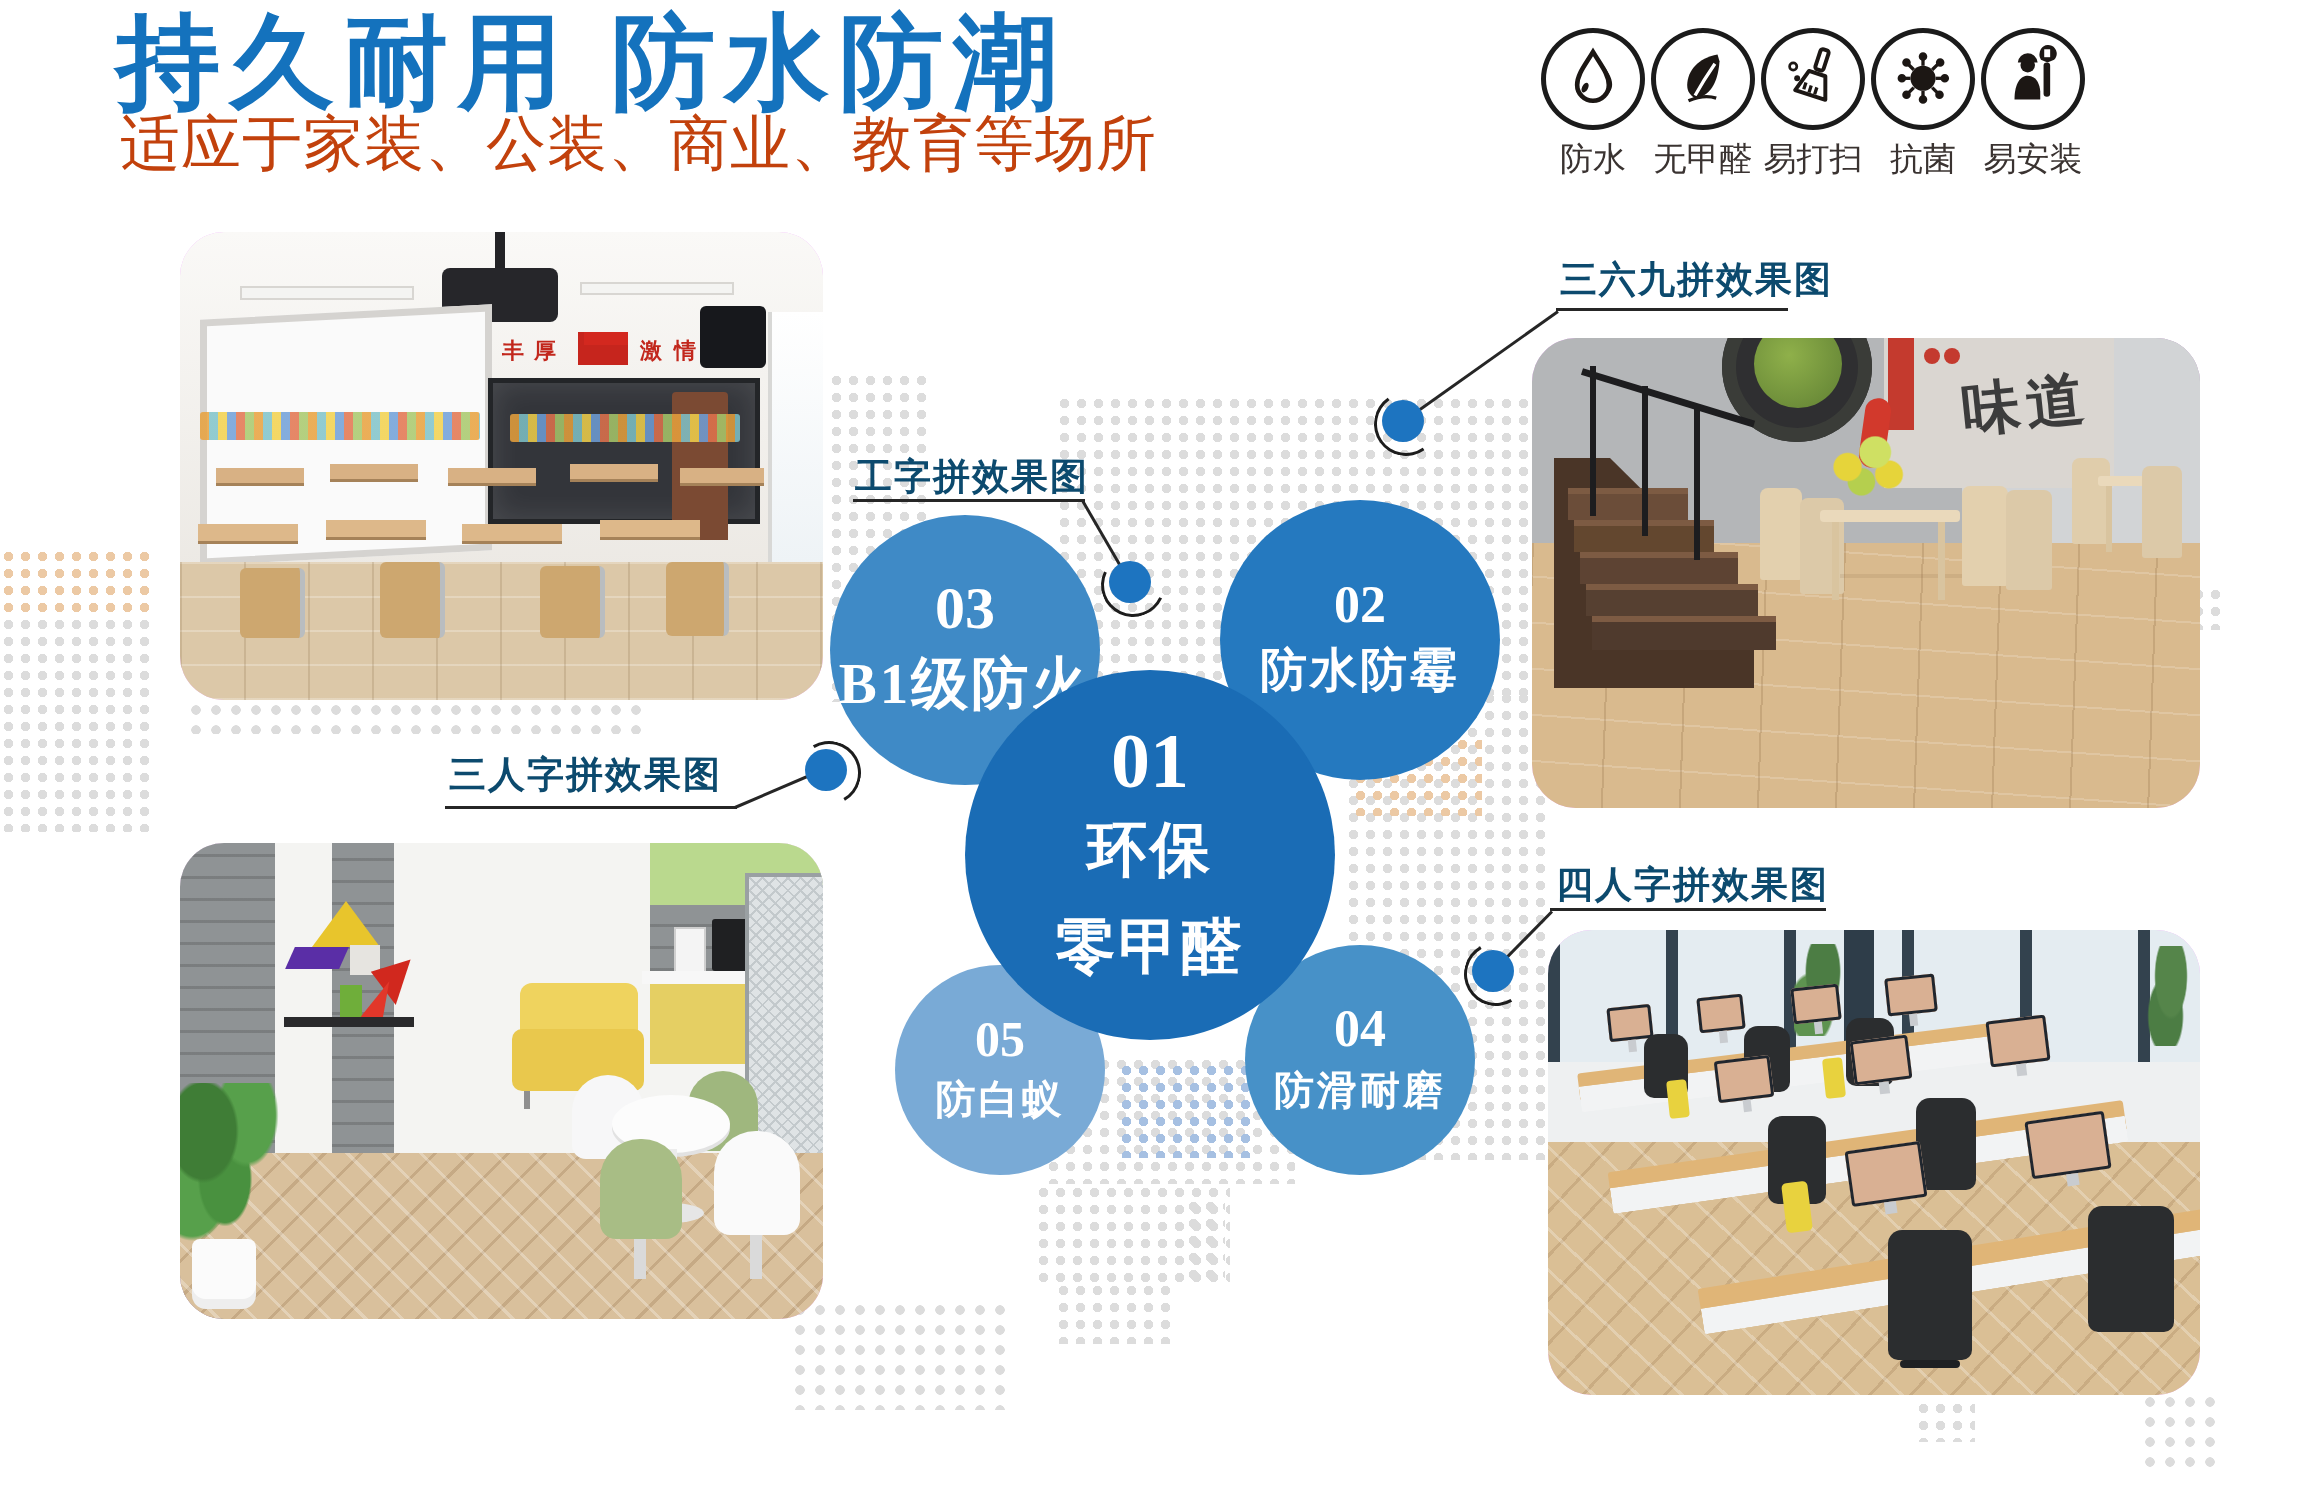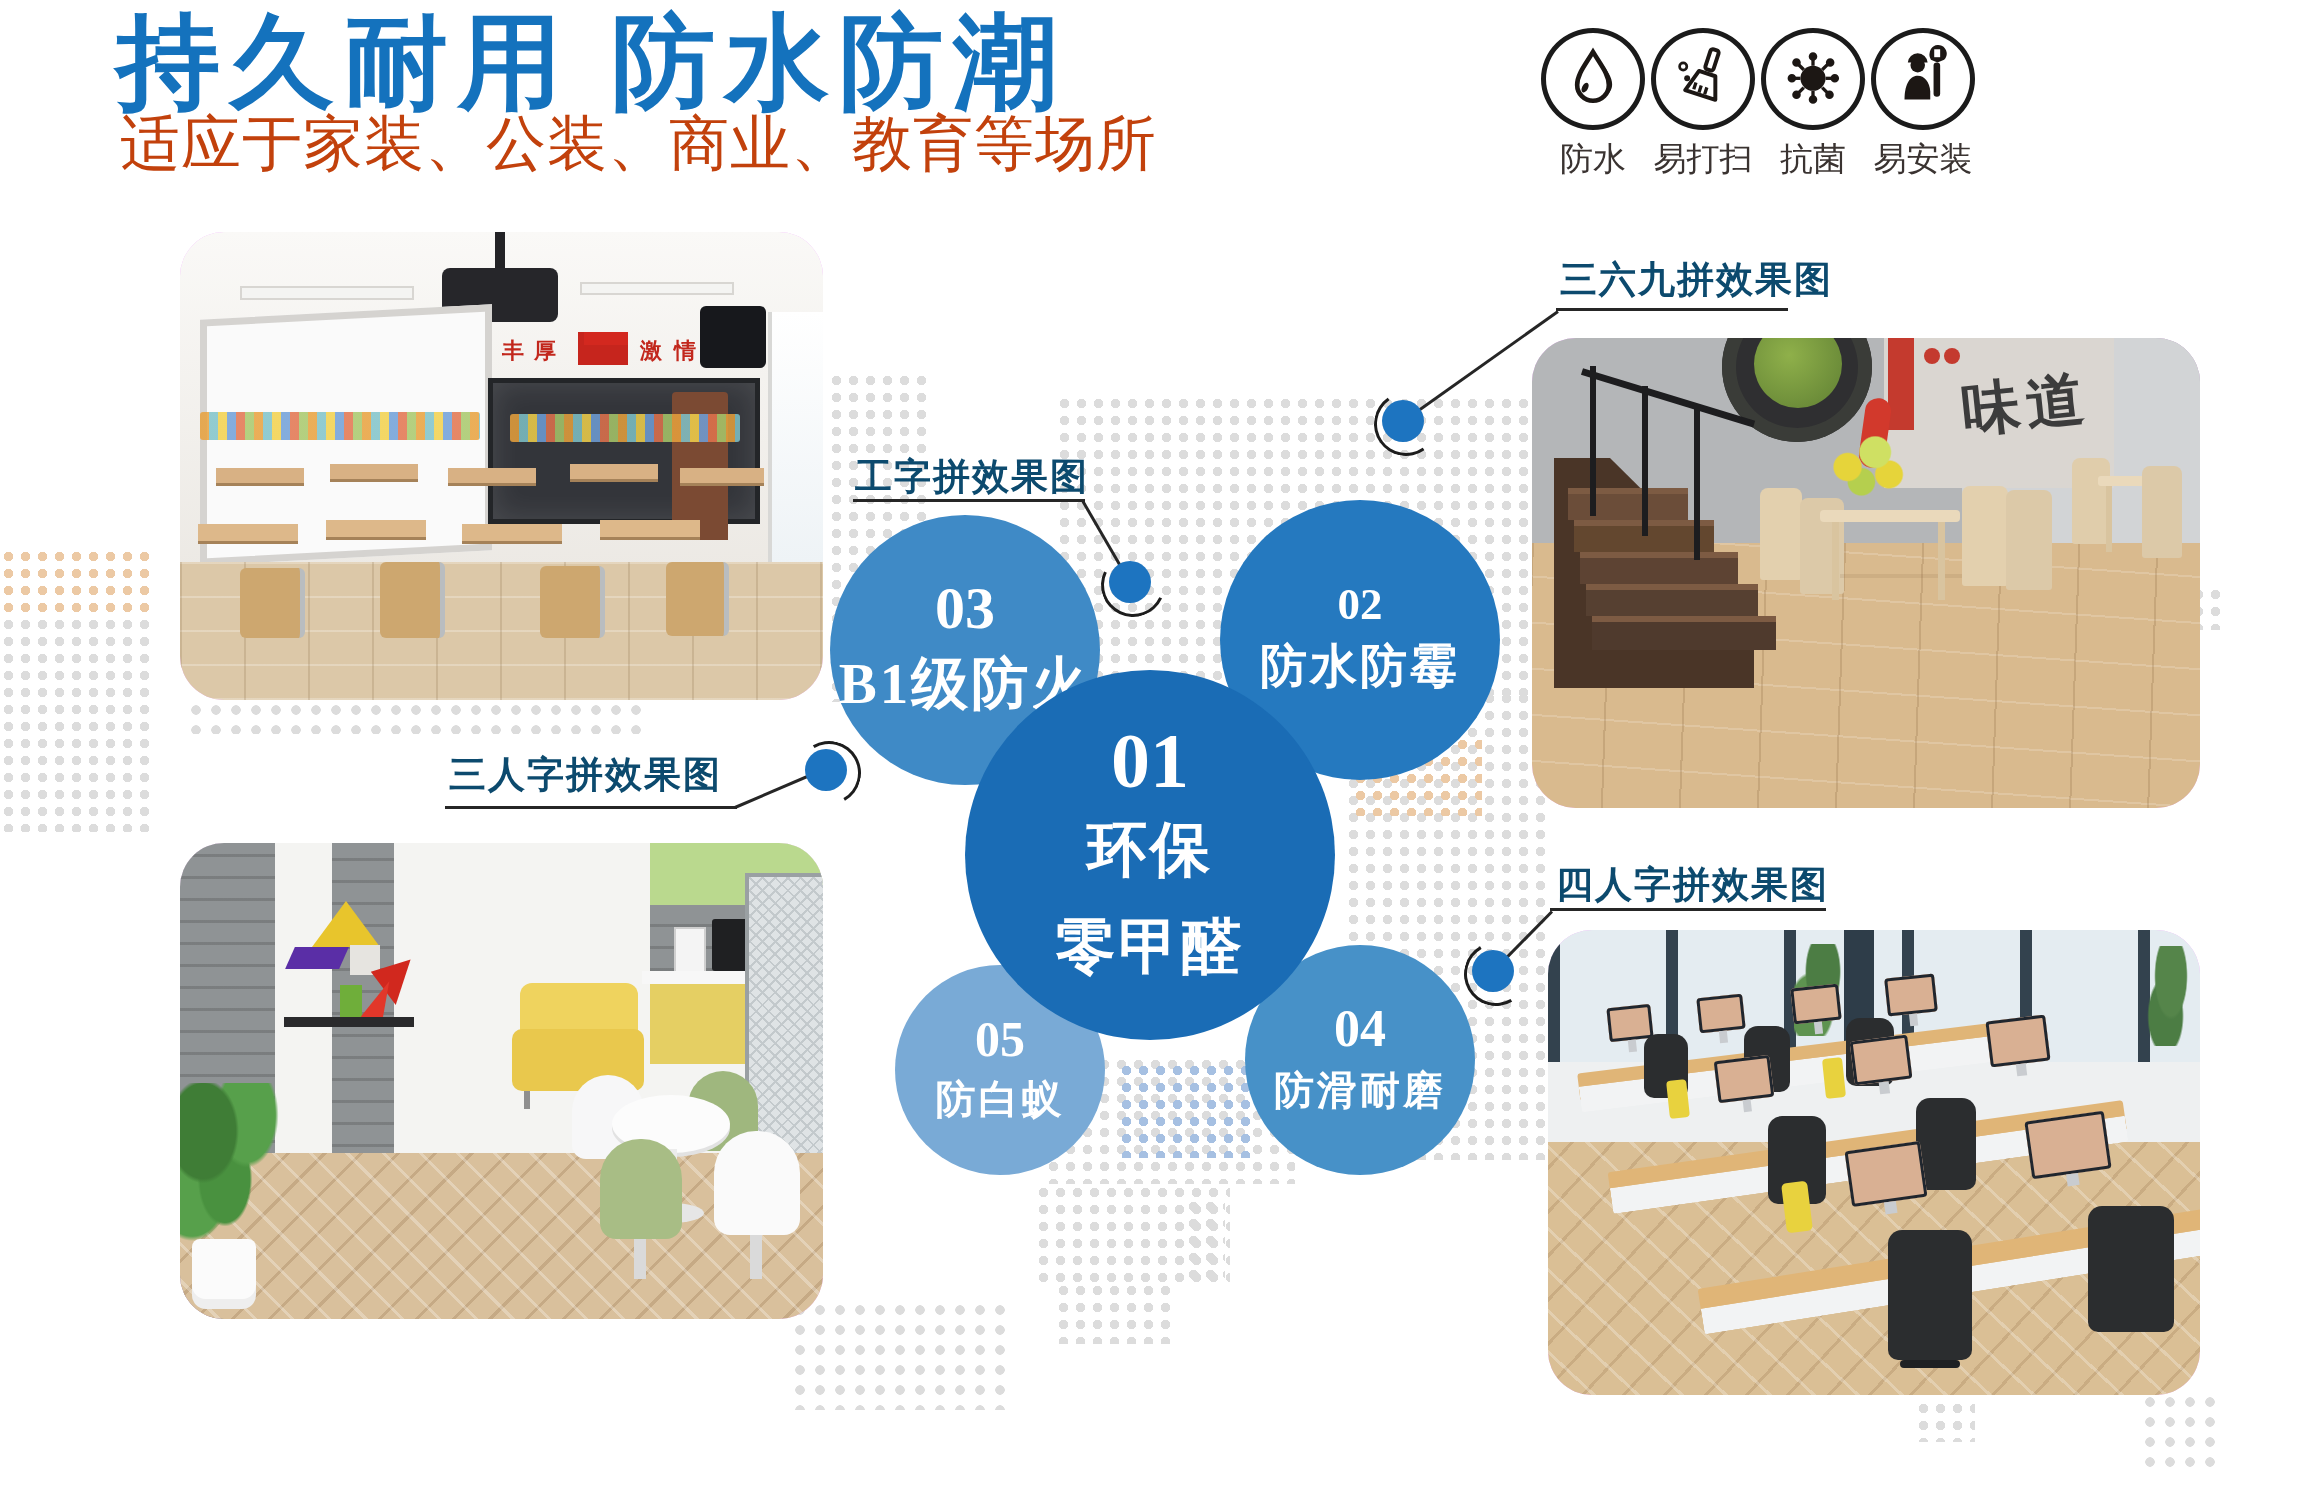--- a/index.html
+++ b/index.html
@@ -51,21 +51,21 @@
   .desktop{position:absolute;background:#e0b577;border-bottom:26px solid #f2f3f4;border-radius:3px;}
   
   .bubble{position:absolute;border-radius:50%;color:#fff;text-align:center;
           display:flex;flex-direction:column;justify-content:center;align-items:center;
           font-family:"Liberation Serif",serif;font-weight:700;z-index:2;}
   .bubble .num{line-height:1;}
   .bubble .lbl{margin-top:8px;letter-spacing:3px;white-space:nowrap;}
   .b01{left:965px;top:670px;width:370px;height:370px;background:#1a6cb5;z-index:3;}
   .b01 .num{font-size:78px;} .b01 .lbl{font-size:60px;margin-top:10px;}
   .b02{left:1220px;top:500px;width:280px;height:280px;background:#2579bf;}
-  .b02 .num{font-size:45px;} .b02 .lbl{font-size:47px;}
+  .b02 .num{font-size:52px;} .b02 .lbl{font-size:47px;}
   .b03{left:830px;top:515px;width:270px;height:270px;background:#3f8ac6;}
   .b03 .num{font-size:60px;} .b03 .lbl{font-size:57px;}
   .b04{left:1245px;top:945px;width:230px;height:230px;background:#4791c8;}
   .b04 .num{font-size:52px;} .b04 .lbl{font-size:40px;}
   .b05{left:895px;top:965px;width:210px;height:210px;background:#79aad6;}
   .b05 .num{font-size:50px;} .b05 .lbl{font-size:40px;}
   
   .callout-label{position:absolute;font-size:37px;font-weight:700;color:#0c4a6e;letter-spacing:2px;
                  white-space:nowrap;z-index:5;}
   .callout-underline{position:absolute;height:3px;background:#262626;z-index:5;}
@@ -103,20 +103,32 @@
       <div class="ring">
         <span>
           <svg width="66" height="66" viewBox="0 0 100 100">
             <path d="M50 12 C38 32 26 46 26 62 a24 24 0 0 0 48 0 C74 46 62 32 50 12 Z" fill="none" stroke="#1c1714" stroke-width="7"></path>
             <path d="M64 30 C72 41 79 51 79 61 C79 69 75 75 69 78 C75 66 72 52 64 30 Z" fill="#1c1714"></path>
             <ellipse cx="38" cy="66" rx="4.5" ry="8" fill="#1c1714" transform="rotate(28 38 66)"></ellipse>
           </svg>
         </span>
       </div>
       <div class="blabel">防水</div>
+    </div>
+    <div class="badge">
+      <div class="ring">
+        <span>
+          <svg width="66" height="66" viewBox="0 0 100 100">
+            <path d="M72 16 C42 22 27 40 26 62 C26 72 31 78 38 82 C60 80 73 58 75 26 Z" fill="#1c1714"></path>
+            <path d="M38 78 C47 62 57 46 68 30" stroke="#fff" stroke-width="5" fill="none"></path>
+            <path d="M28 86 C42 80 58 78 70 82" stroke="#1c1714" stroke-width="5" fill="none"></path>
+          </svg>
+        </span>
+      </div>
+      <div class="blabel">无甲醛</div>
     </div>
     <div class="badge">
       <div class="ring">
         <span>
           <svg width="66" height="66" viewBox="0 0 100 100">
             <g transform="rotate(18 52 55)">
               <rect x="47" y="6" width="13" height="32" rx="4" fill="none" stroke="#1c1714" stroke-width="6"></rect>
               <path d="M40 44 h26 l11 34 h-48 Z" fill="none" stroke="#1c1714" stroke-width="6" stroke-linejoin="round"></path>
               <path d="M41 62 v11 M50 64 v11 M59 64 v11" stroke="#1c1714" stroke-width="5"></path>
             </g>

